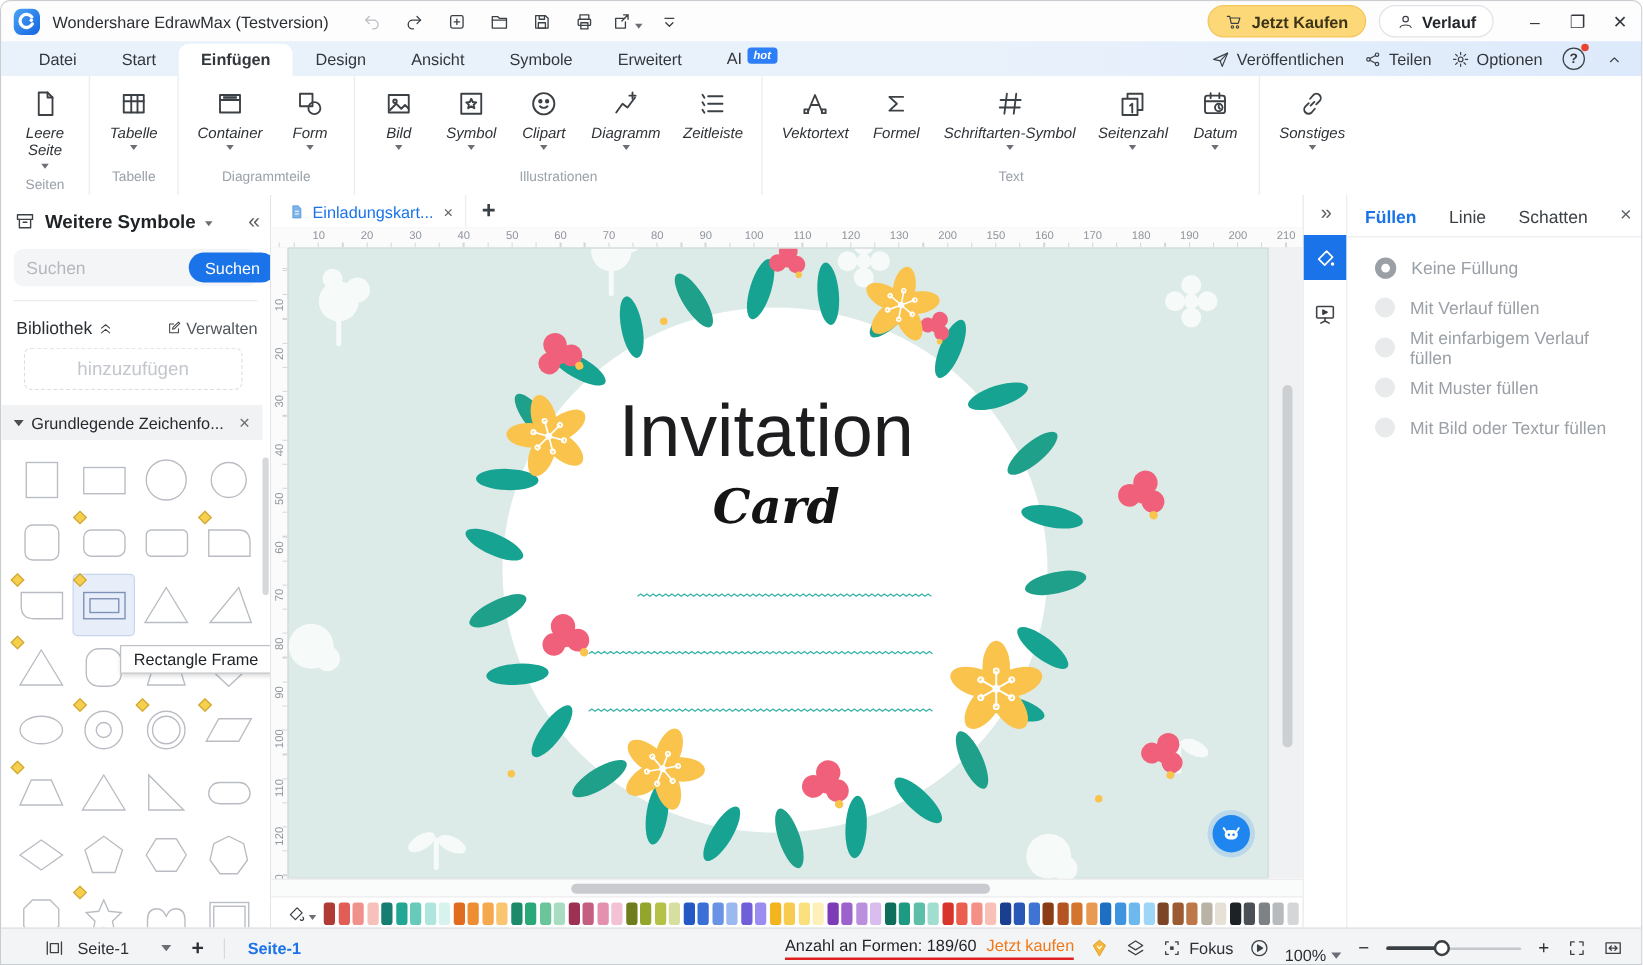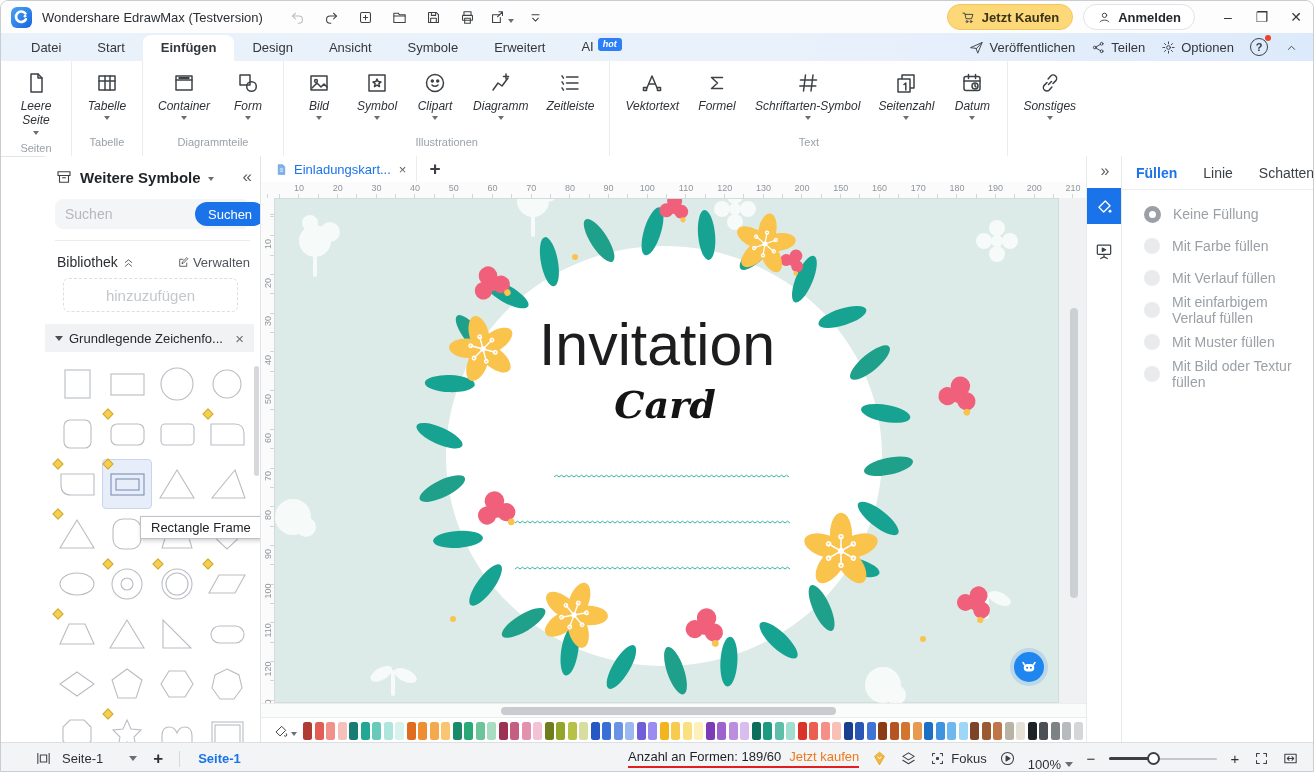--- a/index.html
+++ b/index.html
@@ -44,21 +44,21 @@
   .rgroup{display:flex;flex-direction:column;align-items:center;padding:6px 8px 2px;position:relative;}
   .rgroup+.rgroup{border-left:1px solid #ececee;}
   .ritems{display:flex;align-items:flex-start;gap:4px;flex:1;font-style:italic;}
   .ritem{display:flex;flex-direction:column;align-items:center;padding:4px 7px;border-radius:4px;min-width:40px;}
   .ricon svg{width:24px;height:24px;margin-bottom:4px;}
   .rtext{font-size:12px;color:#2f3338;text-align:center;line-height:1.2;max-width:120px;white-space:pre-line;}
   .dd{width:0;height:0;border-left:3.5px solid transparent;border-right:3.5px solid transparent;border-top:4px solid #6a6f75;margin-top:3px;}
   .rlabel{font-size:11px;color:#9aa1a9;padding:3px 0 4px;text-align:center;min-height:14px;}
 
   
-  .main{position:absolute;left:0;top:155px;right:0;height:586px;display:flex;margin-left:44px;}
+  .main{position:absolute;left:0;top:155px;right:0;height:586px;display:flex;}
 
   
   .sidebar{width:215px;background:#fff;border-right:1px solid #e3e4e6;position:relative;flex:none;overflow:hidden;}
   .sb-head{position:absolute;left:10px;right:8px;top:8px;height:26px;display:flex;align-items:center;gap:7px;}
   .sb-head svg{width:18px;height:18px;}
   .sb-title{font-size:15px;font-weight:bold;color:#1f2326;}
   .sb-collapse{margin-left:auto;font-size:17px;color:#5c6166;}
   .searchrow{position:absolute;left:10px;right:10px;top:43px;height:30px;background:#f4f5f7;border-radius:8px;display:flex;align-items:center;}
   .searchrow input{border:none;background:transparent;outline:none;padding:0 10px;font-size:14px;color:#444;width:120px;font-family:inherit;}
   .searchrow input::placeholder{color:#b4b8bd;}
@@ -228,21 +228,21 @@
             <circle cx="9.5" cy="18.5" r="1.5"></circle>
             <circle cx="16" cy="18.5" r="1.5"></circle>
           </svg>
         <span>Jetzt Kaufen</span>
       </div>
       <div class="pill login">
         <svg viewBox="0 0 24 24" class="ic">
             <circle cx="12" cy="8.5" r="3.5"></circle>
             <path d="M5 19c1.5-4 12.5-4 14 0"></path>
           </svg>
-        <span>Anmelden</span>
+        <span>Verlauf</span>
       </div>
       <div class="winbtns">
         <span class="winbtn">–</span>
         <span class="winbtn">❐</span>
         <span class="winbtn">✕</span>
       </div>
     </div>
   </div>
 
   <div class="menubar">
@@ -1178,24 +1178,20 @@
           <span class="rp-tab">Schatten</span>
           <span class="rp-close">×</span>
         </div>
       <div class="rp-opts">
           <div class="opt">
    <span class="radio sel"></span>
    <span class="opt-label">Keine Füllung</span>
           </div>
           <div class="opt">
    <span class="radio"></span>
-   <span class="opt-label">Mit Farbe füllen</span>
-          </div>
-          <div class="opt">
-   <span class="radio"></span>
    <span class="opt-label">Mit Verlauf füllen</span>
           </div>
           <div class="opt">
    <span class="radio"></span>
    <span class="opt-label">Mit einfarbigem Verlauf füllen</span>
           </div>
           <div class="opt">
    <span class="radio"></span>
    <span class="opt-label">Mit Muster füllen</span>
           </div>

